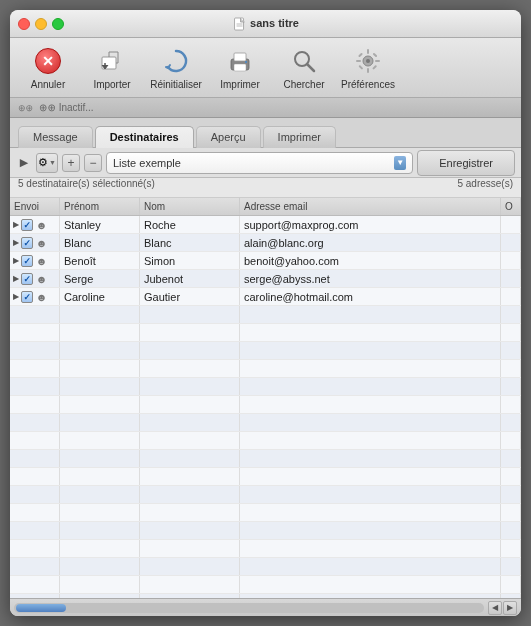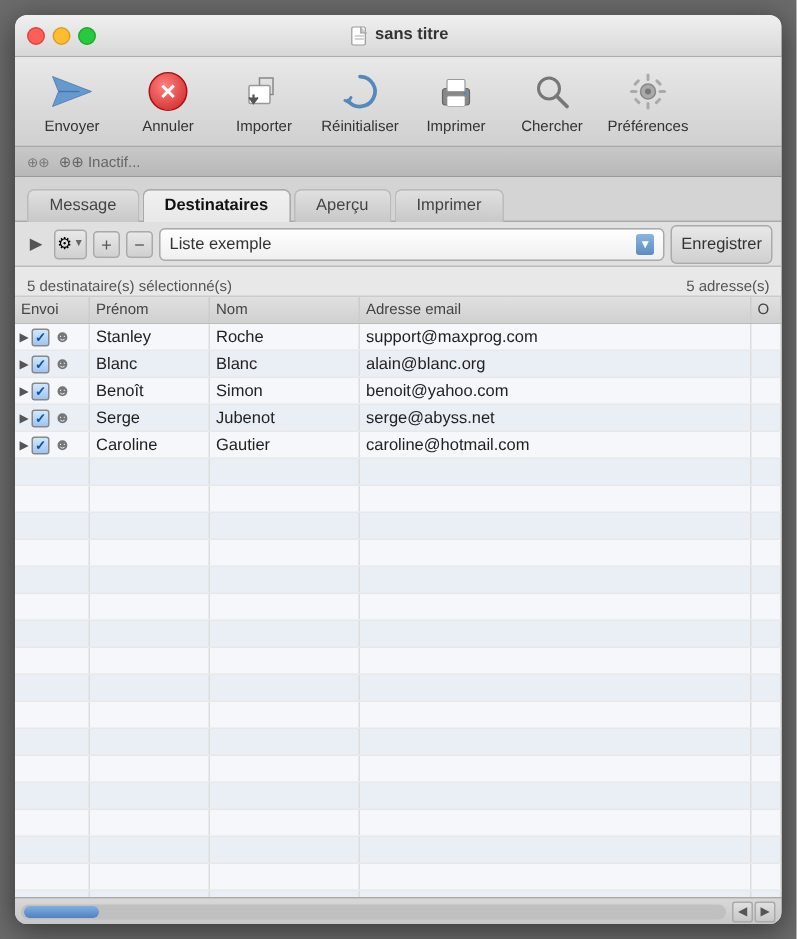--- a/index.html
+++ b/index.html
@@ -236,38 +236,38 @@
       border-radius: 2px;
       display: flex;
       align-items: center;
       justify-content: center;
       color: white;
       font-size: 8px;
     }
 
     .save-btn {
       height: 26px;
-      padding: 0 6px;
+      padding: 0 21px;
       background: linear-gradient(to bottom, #e8e8e8, #d0d0d0);
       border: 1px solid #aaa;
       border-radius: 4px;
       font-size: 11px;
       color: #333;
       cursor: pointer;
       display: flex;
       align-items: center;
     }
 
     
     .infobar {
       height: 20px;
       background: #e8e8e8;
       border-bottom: 1px solid #ccc;
       display: flex;
-      align-items: flex-end;
+      align-items: flex-start;
       justify-content: space-between;
       padding: 0 8px;
       gap: 32px;
     }
 
     .infobar-text {
       font-size: 10px;
       color: #555;
     }
 
@@ -441,29 +441,20 @@
         <polyline points="8,1 8,5 12,5" fill="#ccc" stroke="#999" stroke-width="0.8"></polyline>
         <line x1="4" y1="7" x2="10" y2="7" stroke="#aaa" stroke-width="0.8"></line>
         <line x1="4" y1="9" x2="10" y2="9" stroke="#aaa" stroke-width="0.8"></line>
       </svg>
       <span>sans titre</span>
     </div>
   </div>
 
   <div class="toolbar">
 
-    <div class="toolbar-item">
-      <div class="toolbar-icon">
-        <svg width="30" height="28" viewBox="0 0 30 28">
-          <polygon points="2,4 28,14 2,24 6,14" fill="#6699cc" stroke="#4477aa" stroke-width="0.5"></polygon>
-          <line x1="6" y1="14" x2="20" y2="14" stroke="#4477aa" stroke-width="1"></line>
-        </svg>
-      </div>
-      <span class="toolbar-label">Envoyer</span>
-    </div>
 
     <div class="toolbar-item">
       <div class="toolbar-icon">
         <div class="cancel-circle">✕</div>
       </div>
       <span class="toolbar-label">Annuler</span>
     </div>
 
     <div class="toolbar-item">
       <div class="toolbar-icon">

